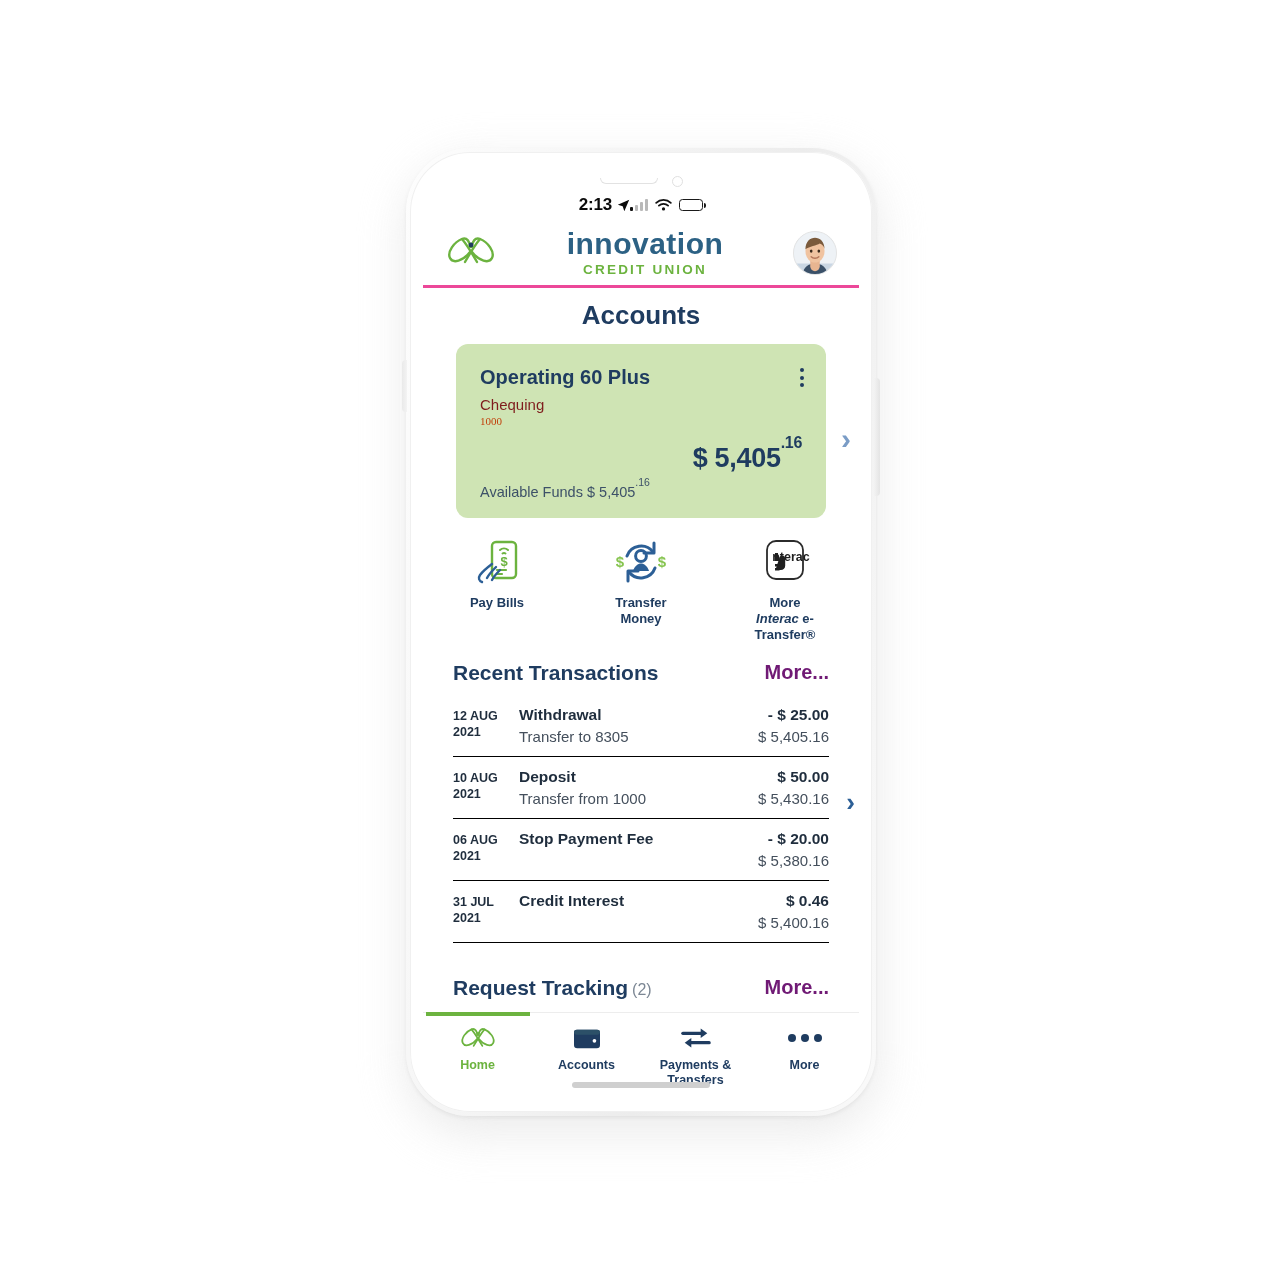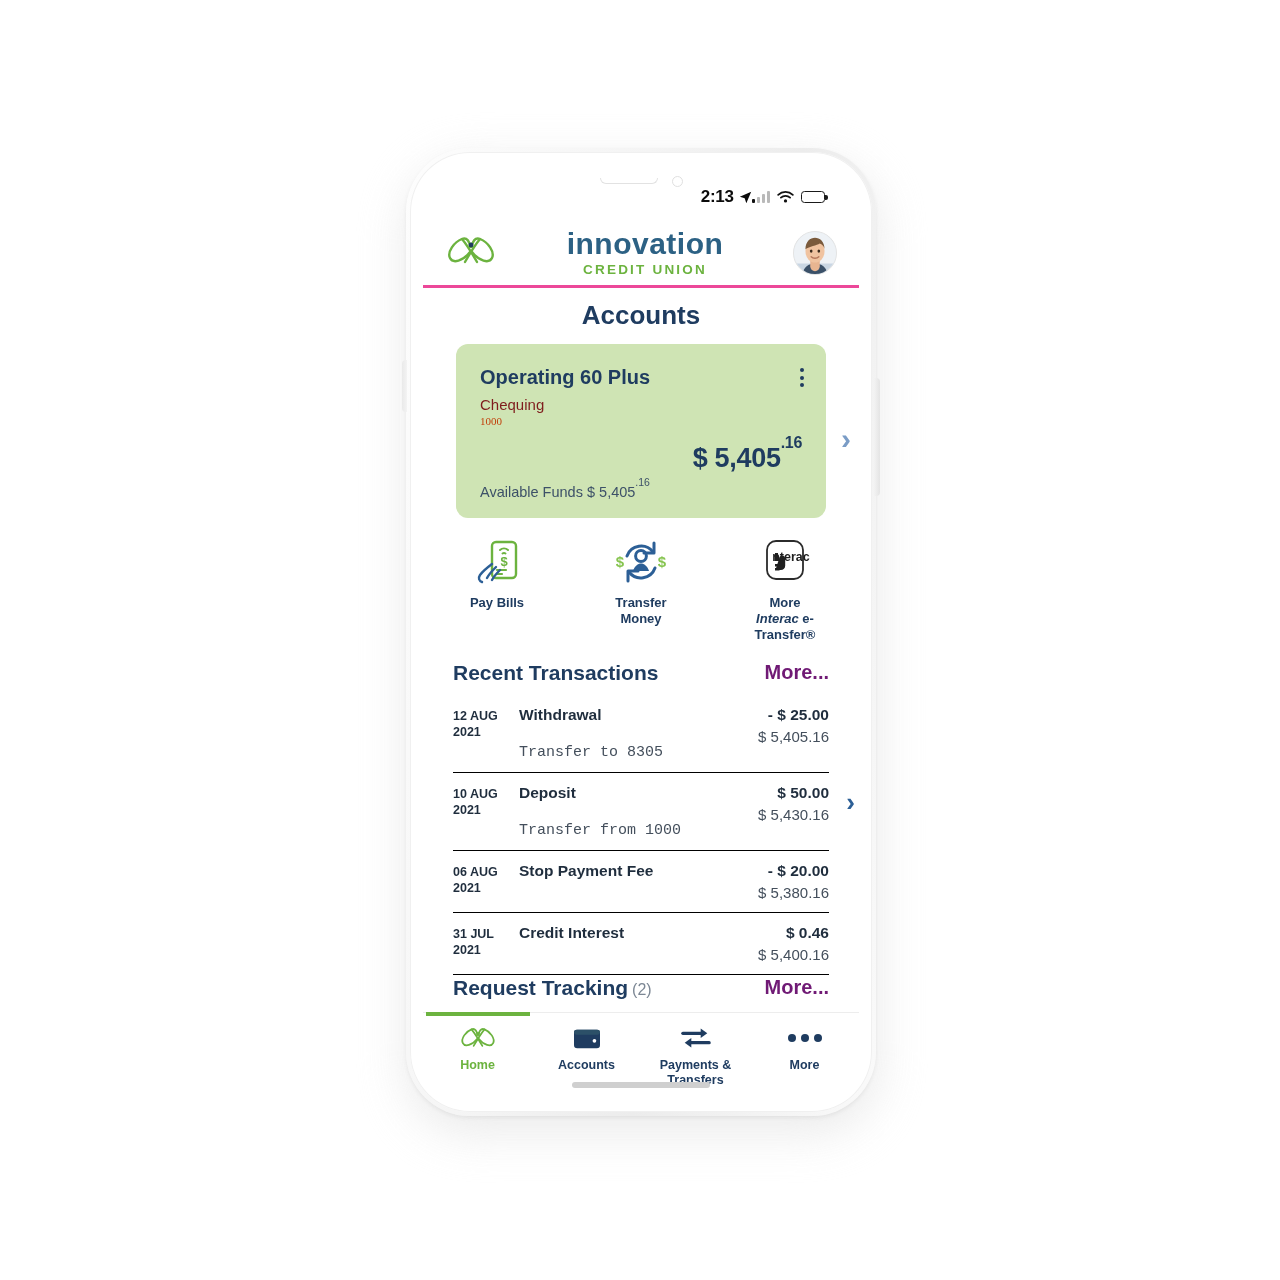--- a/index.html
+++ b/index.html
@@ -72,22 +72,22 @@
     background: #ffffff; border: 1.6px solid #e2e2e2; border-top: none;
     border-radius: 0 0 6px 6px;
   }
   .notch-cam {
     width: 11px; height: 11px; border-radius: 50%;
     background: #ffffff; border: 1.6px solid #e0e0e0;
   }
 
   
   .statusbar {
-    position: absolute; left: 0; top: 18px; width: 436px; height: 26px;
-    display: flex; align-items: center; justify-content: flex-end;
+    position: absolute; left: 0; top: 26px; width: 436px; height: 26px;
+    display: flex; align-items: center; justify-content: center;
     padding: 0 34px;
   }
   .status-time {
     font-size: 17px; font-weight: bold; color: #0b0b0b;
     display: flex; align-items: center; gap: 5px;
     letter-spacing: -.2px;
   }
   .status-right { display: flex; align-items: center; gap: 7px; }
   .bars { display: flex; align-items: flex-end; gap: 1.8px; height: 12px; }
   .bars i { display: block; width: 3.2px; border-radius: 1px; background: #111; }
@@ -193,21 +193,21 @@
     padding: 11px 0 11px 0;
     border-bottom: 1px solid #000000;
   }
   .txn:last-child { border-bottom: none; }
   .txn-date {
     width: 56px; flex: 0 0 56px;
     font-size: 12.5px; font-weight:bold; color:#1f2d3d; line-height:1.28; padding-top:2px;
   }
   .txn-mid { flex: 1 1 auto; }
   .txn-title { font-size: 15.5px; font-weight:bold; color:#1f2d3d; }
-  .txn-sub { font-size: 15px; color:#444f5c; margin-top: 20px; font-family: Liberation Mono, monospace; }
+  .txn-sub { font-size: 15px; color:#444f5c; margin-top: 4px; }
   .txn-right { text-align:right; flex:0 0 auto; }
   .txn-amt { font-size: 15.5px; font-weight:bold; color:#1f2d3d; white-space:nowrap; }
   .txn-bal { font-size: 15px; color:#444f5c; margin-top:4px; white-space:nowrap; }
 
   .list-chevron {
     position:absolute; right: 4px; top: 128px;
     color:#2c5f96; font-size: 26px; font-weight:bold; line-height:1;
   }
 
   .rt-rule { border-top: 1px solid #dfe6ec; margin-top: 10px; }

